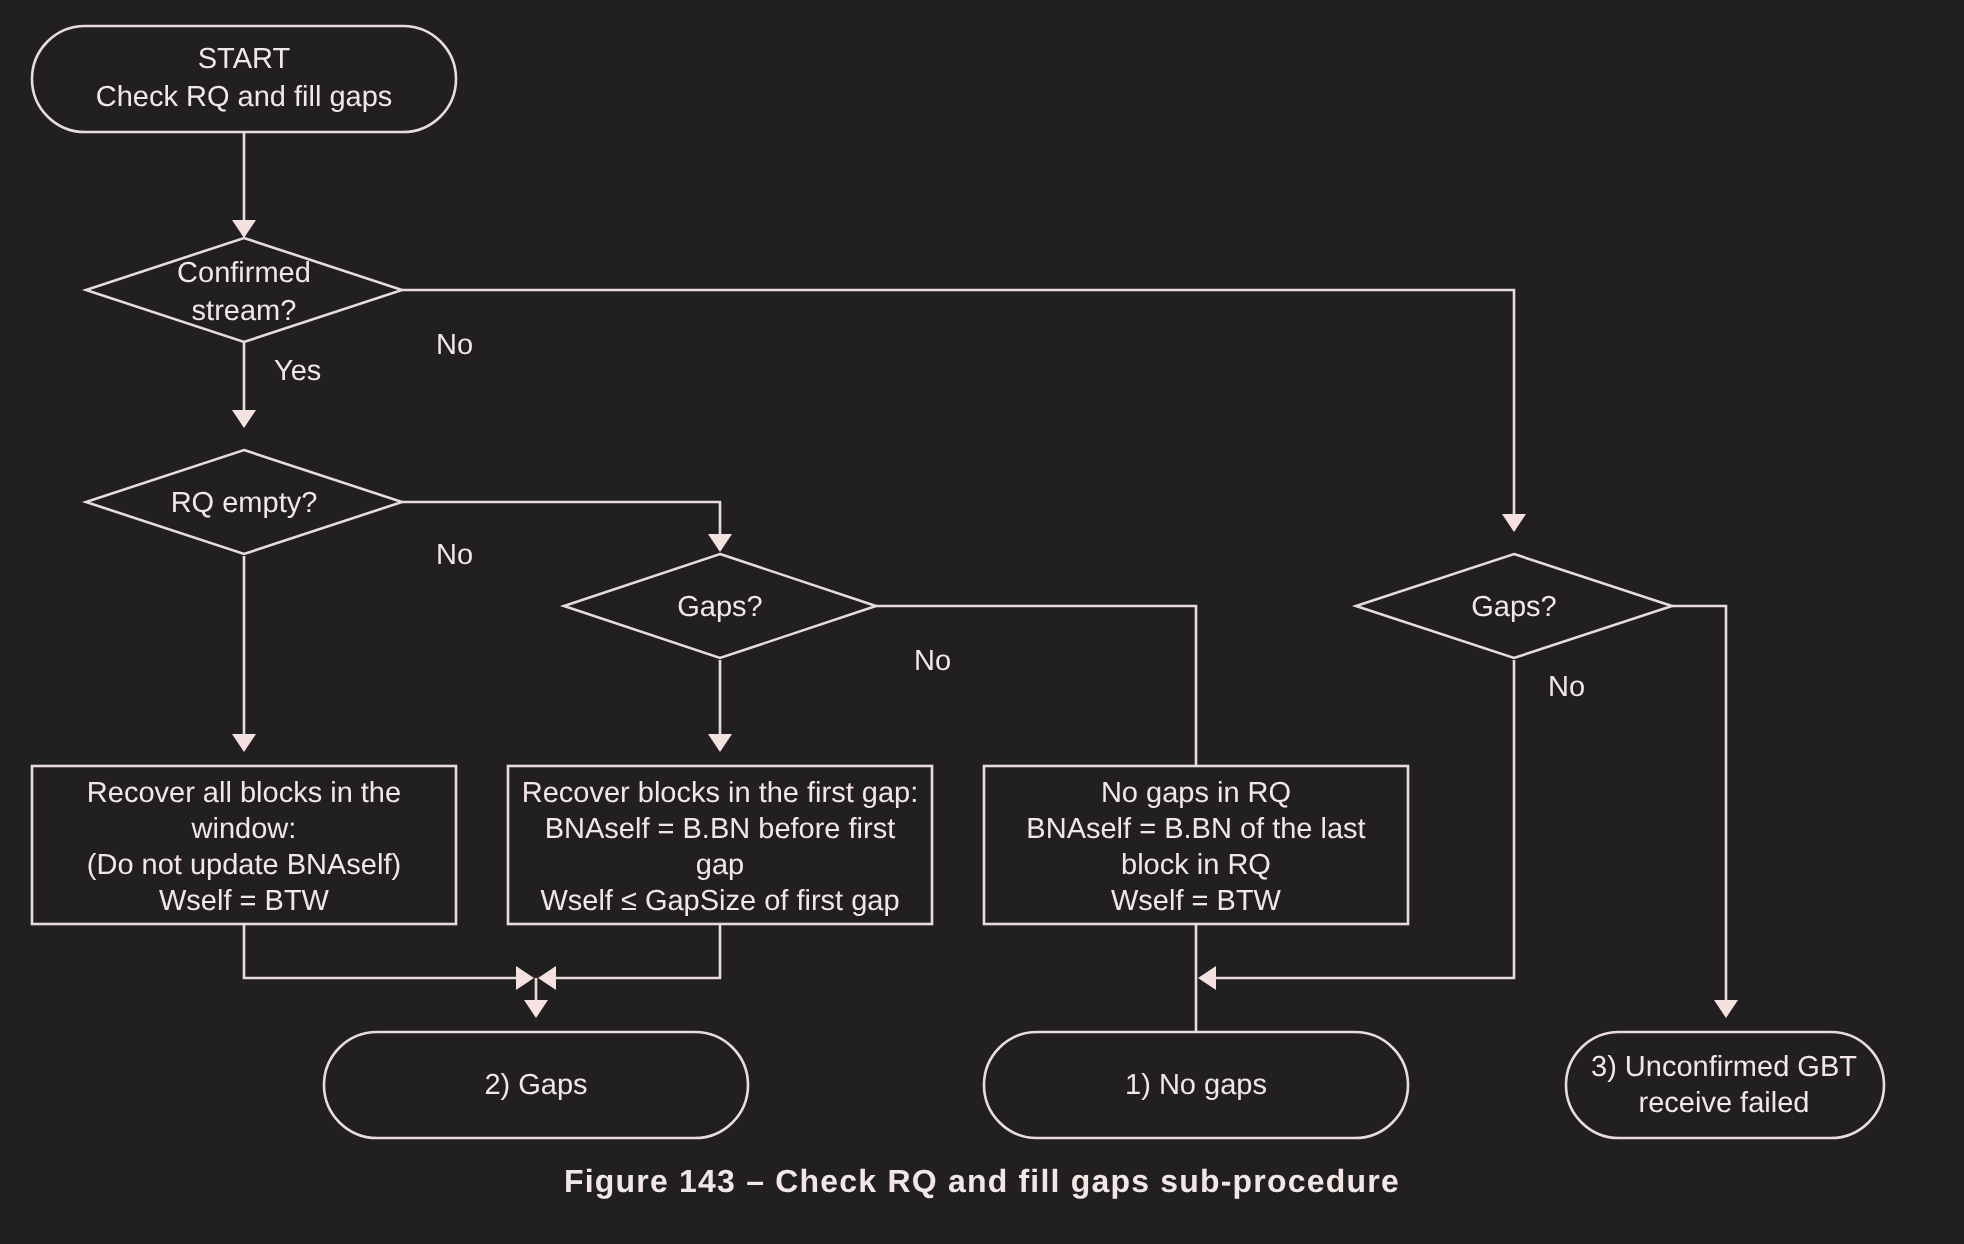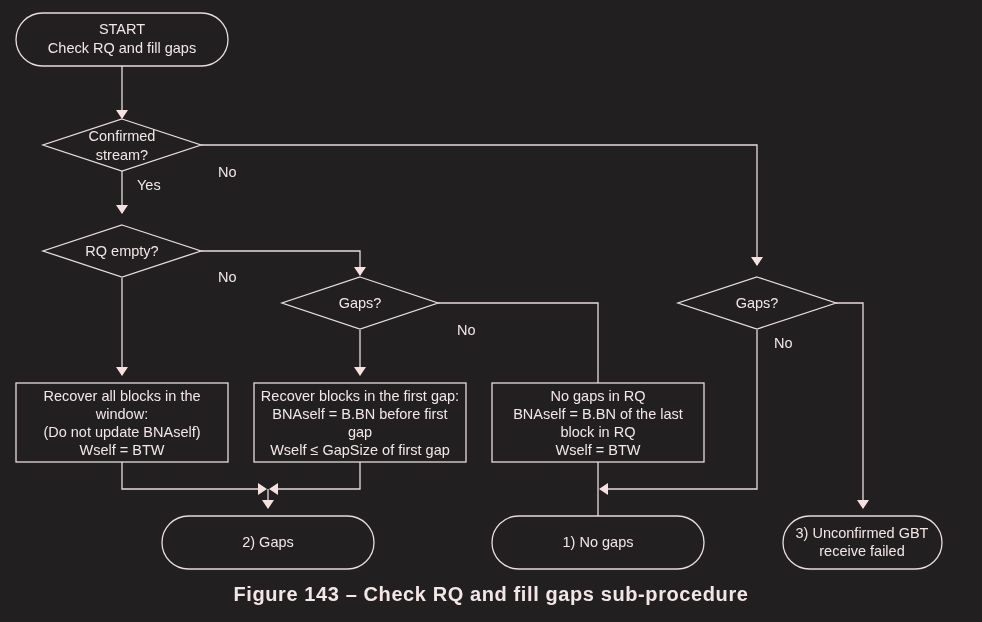--- a/index.html
+++ b/index.html
@@ -5,21 +5,21 @@
     html, body { margin: 0; padding: 0; background: #211f20; }
     body { width: 982px; height: 622px; position: relative; overflow: hidden;
            font-family: "Liberation Sans", sans-serif; color: #f3e6e6; }
     svg#flow { position: absolute; left: 0; top: 0; }
     .shape { fill: #211f20; stroke: #e9dcdc; stroke-width: 1.3; }
     .line { fill: none; stroke: #e9dcdc; stroke-width: 1.3; }
     .arrow { fill: #f6e1e1; stroke: none; }
     .t { fill: #f3e6e6; font-family: "Liberation Sans", sans-serif; font-size: 14.5px; text-anchor: middle; }
     .lbl { fill: #f3e6e6; font-family: "Liberation Sans", sans-serif; font-size: 14.5px; }
     .caption { position: absolute; left: 0; width: 982px; top: 583px; text-align: center;
-               font-family: "Liberation Sans", sans-serif; font-weight: bold; font-size: 20px;
+               font-family: "Liberation Sans", sans-serif; font-weight: bold; font-size: 16px;
                letter-spacing: 0.6px; color: #f3e6e6; }
   </style>
 </head>
 <body>
 
 <svg id="flow" width="982" height="622" viewBox="0 0 982 622">
 
   <g>
     <polyline class="line" points="122,66 122,118"></polyline>
     <polyline class="line" points="122,171 122,213"></polyline>

